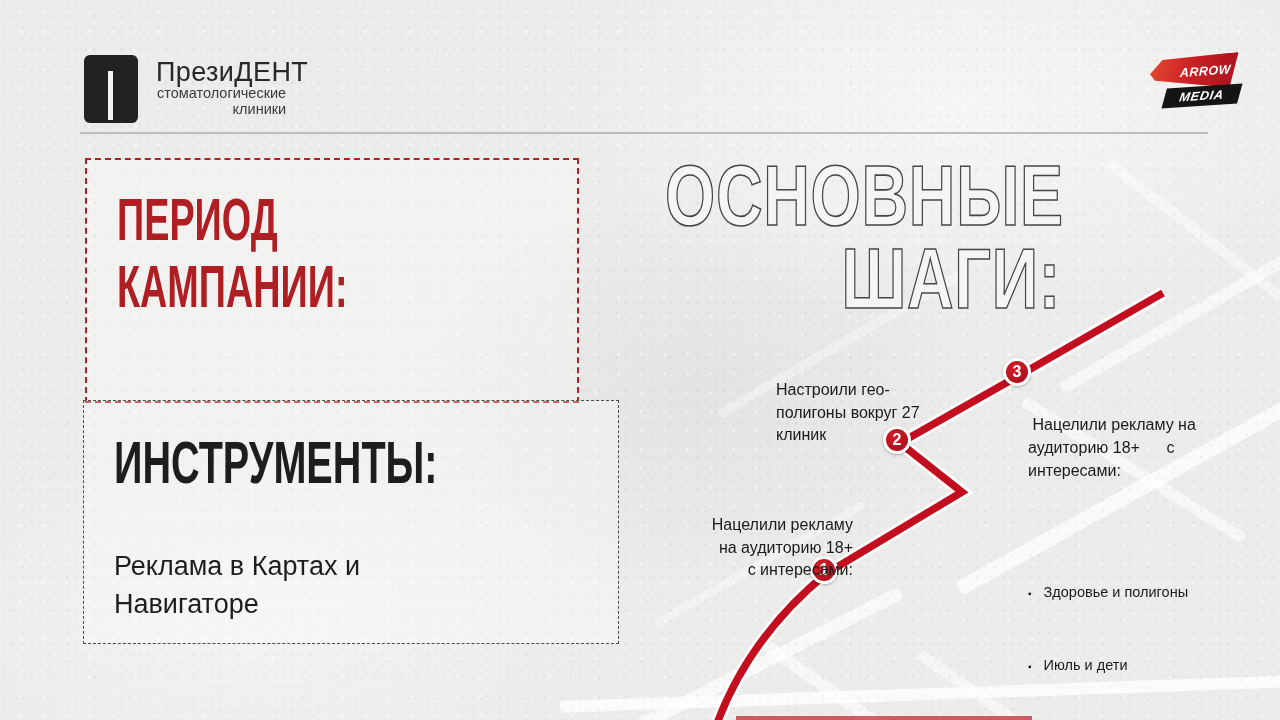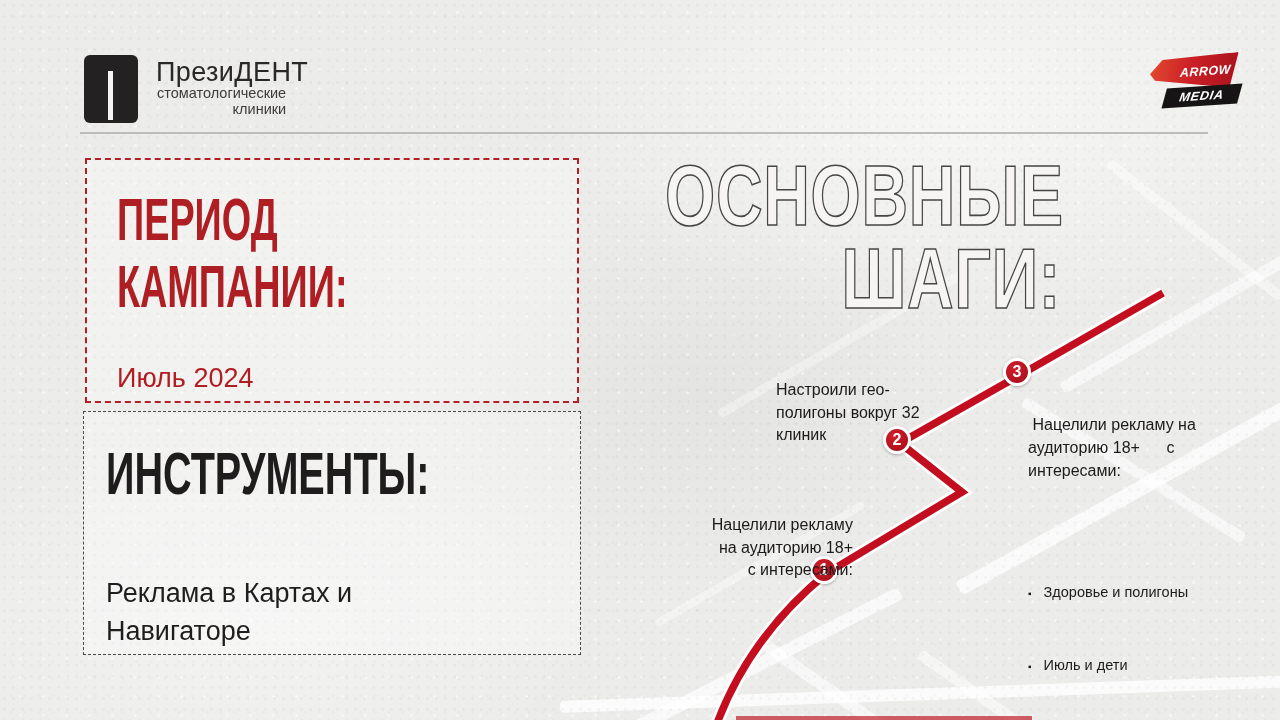--- a/index.html
+++ b/index.html
@@ -56,29 +56,29 @@
     font-weight:800; font-style:italic; letter-spacing:.5px; transform:skewX(-6deg); }
   .arrow-black { position:absolute; left:17px; top:32px; width:74px; height:20px; background:#161414;
     transform:skewX(-19deg) rotate(-4deg); display:flex; align-items:center; justify-content:center; }
   .arrow-black span { color:#fff; font-size:12.5px; font-weight:800; font-style:italic;
     letter-spacing:.6px; transform:skewX(6deg); }
 
   
   .box { position:absolute; z-index:3; background:rgba(255,255,255,.3); }
   .box-period { left:85px; top:158px; width:494px; height:245px;
     border:2px dashed #b22026; padding:26px 30px; }
-  .box-tools { left:83px; top:411px; width:498px; height:244px;
-    border:1.5px dashed #4b4b4b; padding:28px 22px; }
+  .box-tools { left:83px; top:400px; width:536px; height:244px;
+    border:1.5px dashed #4b4b4b; padding:28px 30px; }
   .box-heading { font-size:60px; font-weight:700; line-height:1.12; white-space:pre-wrap;
     display:inline-block; transform-origin:0 50%; letter-spacing:0; }
   .box-period .box-heading { color:#AF1E23; transform:scaleX(.63); }
   .box-tools  .box-heading { color:#1E1C1C; transform:scaleX(.66); }
   .box-value { font-size:27px; line-height:1.4; white-space:pre-wrap; }
   .box-period .box-value { color:#B01E23; margin-top:40px; }
-  .box-tools  .box-value { color:#1f1d1d; margin-top:68px; }
+  .box-tools  .box-value { color:#1f1d1d; margin-top:52px; }
 
   
   .main-title { position:absolute; left:665px; top:156px; width:396px; z-index:2; }
   .mt-line { display:block; font-size:86px; font-weight:700; line-height:.93;
     color:#f6f5f3; -webkit-text-stroke:1.6px #464646; letter-spacing:1px; }
   .mt-line.l1 { transform:scaleX(.75); transform-origin:0 50%; }
   .mt-line.l2 { text-align:right; transform:scaleX(.75); transform-origin:100% 50%; margin-top:3px; }
 
   
   .road-svg { position:absolute; inset:0; z-index:2; pointer-events:none; }
@@ -138,21 +138,20 @@
       <span>ARROW</span>
     </div>
     <div class="arrow-black">
       <span>MEDIA</span>
     </div>
   </div>
 
   <div class="box box-period">
     <div class="box-heading">ПЕРИОД
 КАМПАНИИ:</div>
-    <div class="box-value">Июль 2024</div>
   </div>
 
   <div class="box box-tools">
     <div class="box-heading">ИНСТРУМЕНТЫ:</div>
     <div class="box-value">Реклама в Картах и
 Навигаторе</div>
   </div>
 
   <div class="main-title">
     <span class="mt-line l1">ОСНОВНЫЕ</span>
@@ -173,21 +172,21 @@
     <span>2</span>
   </div>
   <div class="marker m3">
     <span>3</span>
   </div>
 
   <div class="step-text st1">Нацелили рекламу
 на аудиторию 18+
 с интересами:</div>
   <div class="step-text st2">Настроили гео-
-полигоны вокруг 32
+полигоны вокруг 27
 клиник</div>
 
   <div class="step-text st3">
     <div> Нацелили рекламу на
 аудиторию 18+      с
 интересами:</div>
     <ul class="bullets">
       <li>
         <span class="bmark">▪</span>
         <span>Здоровье и полигоны</span>

